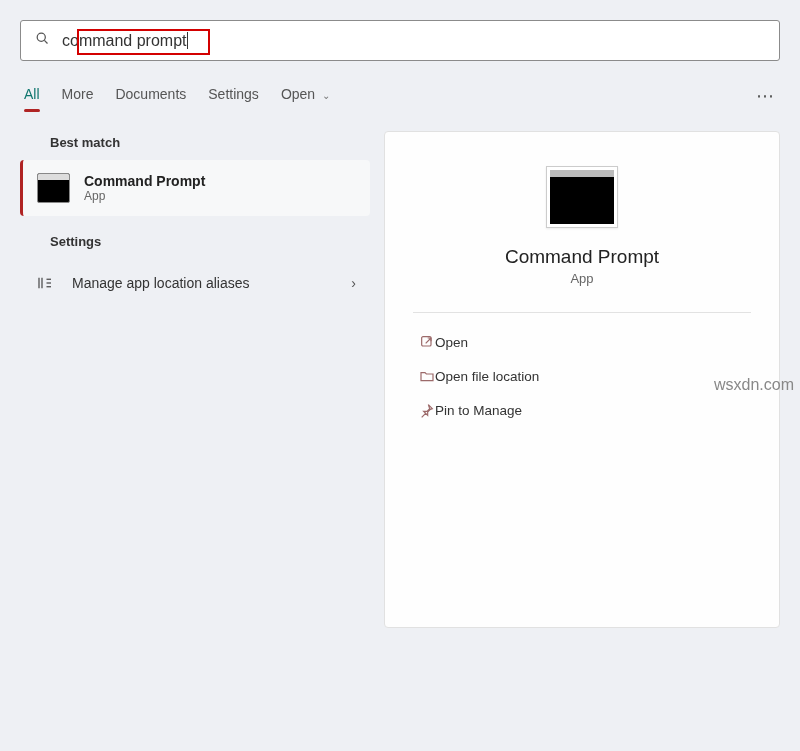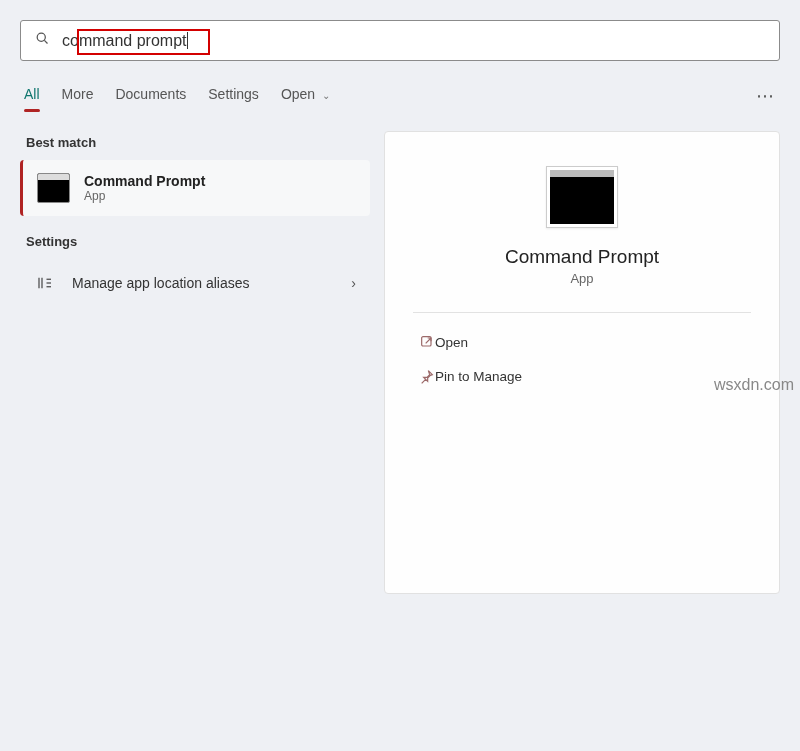--- a/index.html
+++ b/index.html
@@ -21,21 +21,21 @@
     .tab.active::after { content: ""; position: absolute; bottom: 0; left: 0; right: 0; height: 3px; background: #b02424; border-radius: 2px; width: 16px; left: 50%; transform: translateX(-50%);}
     .tab .chev { font-size: 10px; margin-left: 3px; color: #777; }
     .spacer { flex: 1; }
     .tabs-more { font-size: 18px; letter-spacing: 2px; color: #555; cursor: pointer; padding-bottom: 6px;}
     
     
     .columns { display: flex; gap: 14px; }
     .left { flex: 0 0 350px; }
     .right { flex: 1; background: #fefefe; border: 1px solid #e1e1e1; border-radius: 4px; padding: 20px 28px 200px 28px; }
     
-    .section-h { font-size: 13px; font-weight: 600; color: #333; padding: 4px 6px 10px; }
+    .section-h { font-size: 13px; font-weight: 600; color: #333; padding: 4px 6px 10px; margin-left: 24px; }
     
     .best-match { background: #f7f8f9; border-radius: 4px; display: flex; align-items: center; padding: 13px 14px; gap: 14px; position: relative; border-left: 3px solid #b02424; cursor: pointer; }
     .cmd-thumb { width: 33px; height: 30px; background: #000; border: 1px solid #888; border-radius: 2px; position: relative; overflow: hidden; flex-shrink:0;}
     .cmd-thumb::before { content: ""; position: absolute; top: 0; left: 0; right: 0; height: 6px; background: #ddd; }
     .bm-title { font-size: 14px; font-weight: 600; color: #222; }
     .bm-sub { font-size: 12px; color: #666; }
     
     .settings-row { display: flex; align-items: center; padding: 13px 14px; gap: 16px; cursor: pointer; }
     .opt-icon { width: 22px; height: 22px; display: flex; align-items: center; justify-content: center; color: #444;}
     .settings-label { font-size: 14px; color: #333; flex: 1; }
@@ -129,20 +129,28 @@
         <span class="action-ic">
           <svg viewBox="0 0 24 24" width="16" height="16" fill="none" stroke="#9c6a6a" stroke-width="1.8">
             <rect x="4" y="4" width="14" height="14" rx="2"></rect>
               <path d="M10 14 L18 6 M13 6 H18 V11"></path>
           </svg>
         </span>
         <span>Open</span>
       </div>
 
 
+      <div class="action">
+        <span class="action-ic">
+          <svg viewBox="0 0 24 24" width="16" height="16" fill="none" stroke="#9c6a6a" stroke-width="1.8">
+            <path d="M3 7 h6 l2 2 h10 v10 H3 z"></path>
+          </svg>
+        </span>
+        <span>Open file location</span>
+      </div>
 
       <div class="action">
         <span class="action-ic">
           <svg viewBox="0 0 24 24" width="16" height="16" fill="none" stroke="#9c6a6a" stroke-width="1.8">
             <path d="M14 4 l6 6 -3 1 -4 4 0 5 -3 -3 -6 6 6 -6 -3 -3 5 0 4 -4 z"></path>
           </svg>
         </span>
         <span>Pin to Manage</span>
       </div>
 

